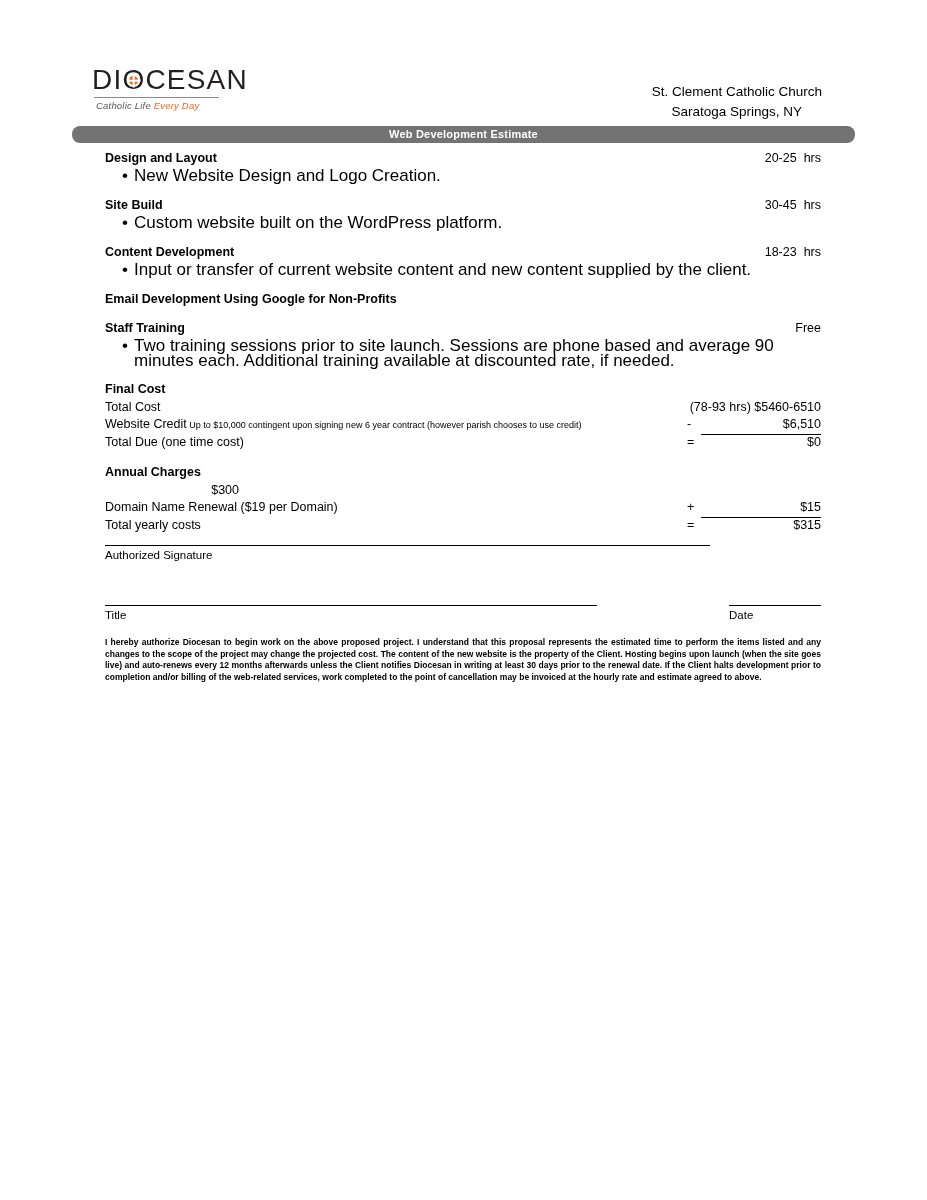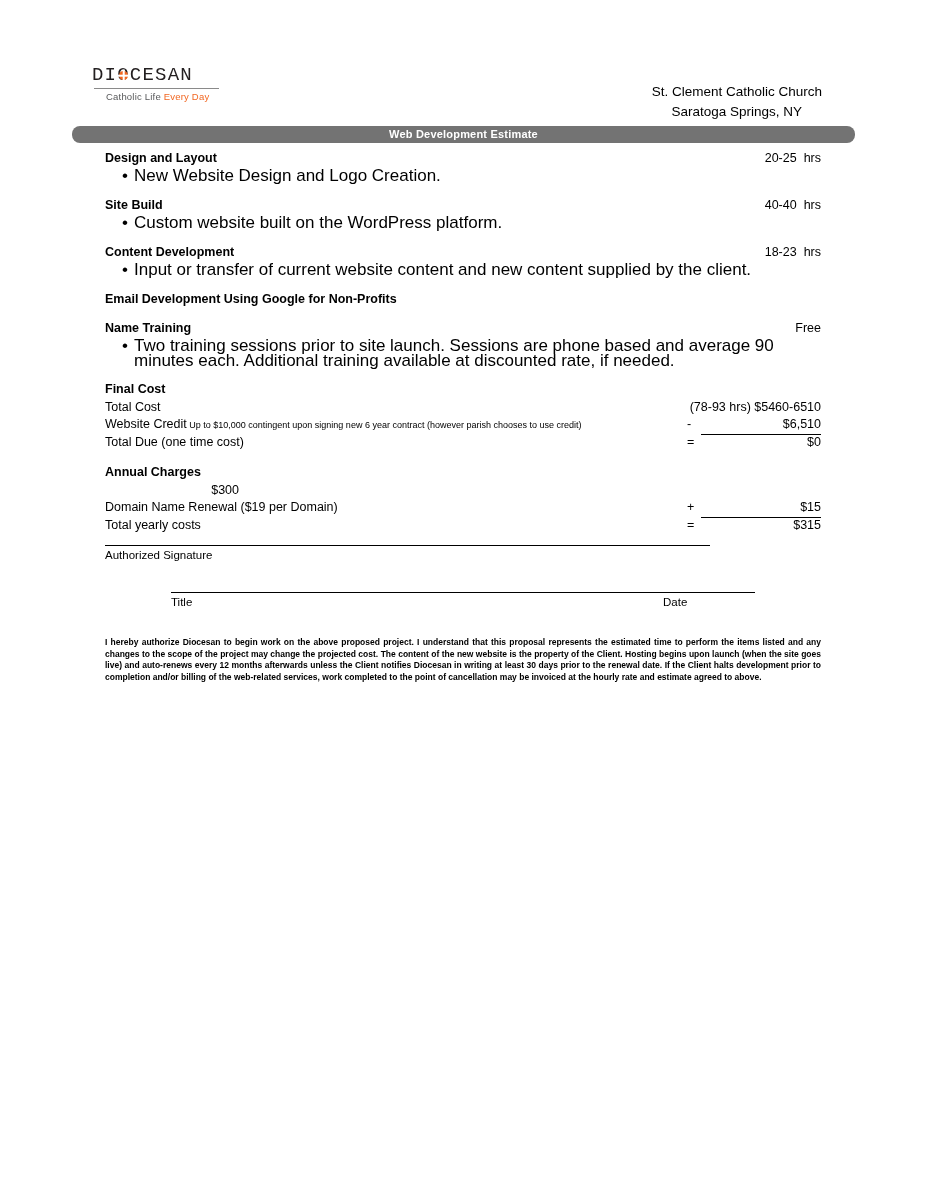--- a/index.html
+++ b/index.html
@@ -29,22 +29,22 @@
     width: 927px;
     height: 60px;
   }
   .logo-block {
     position: absolute;
     left: 92px;
     top: 0px;
     width: 260px;
   }
   .logo-word {
-    font-family: Liberation Mono, monospace;
-    font-size: 19px;
+    font-family: Liberation Sans, sans-serif;
+    font-size: 28px;
     letter-spacing: 1.2px;
     color: #231f20;
     line-height: 1;
     white-space: nowrap;
   }
   .logo-word .o-wrap {
     position: relative;
     display: inline-block;
   }
   .logo-mark {
@@ -86,21 +86,22 @@
   .logo-rule {
     width: 125px;
     height: 1px;
     background: #8a8a8a;
     margin: 3px 0 2px 2px;
   }
   .logo-tag {
     font-size: 9.5px;
     color: #58595b;
     letter-spacing: 0.2px;
-    margin-left: 14px;
+    margin-left: 4px;
+    font-style: italic;
   }
   .logo-tag .accent { color: #f26722; }
 
   .client {
     position: absolute;
     right: 105px;
     top: 16px;
     text-align: center;
     font-size: 13.5px;
     line-height: 20px;
@@ -208,22 +209,22 @@
   }
   .sig-line {
     border-top: 1px solid #000;
   }
   .sig-label {
     font-size: 11.5px;
     margin-top: 3px;
   }
   .sig-row2 {
     display: flex;
-    justify-content: center;
-    margin-top: 31px;
+    justify-content: space-between;
+    margin-top: 44px;
   }
   .sig-col-title { width: 492px; }
   .sig-col-date { width: 92px; }
 
   .legal {
     position: absolute;
     left: 105px;
     top: 637px;
     width: 716px;
     font-size: 8.5px;
@@ -262,21 +263,21 @@
     <div class="row">
       <div class="sec-title">Design and Layout</div>
       <div class="sec-hours">20-25  hrs</div>
     </div>
     <div class="bullet">New Website Design and Logo Creation.</div>
 
     <div class="gap-lg"></div>
 
     <div class="row">
       <div class="sec-title">Site Build</div>
-      <div class="sec-hours">40-40  hrs</div>
+      <div class="sec-hours">30-45  hrs</div>
     </div>
     <div class="bullet">Custom website built on the WordPress platform.</div>
 
     <div class="gap-lg"></div>
 
     <div class="row">
       <div class="sec-title">Content Development</div>
       <div class="sec-hours">18-23  hrs</div>
     </div>
     <div class="bullet">Input or transfer of current website content and new content supplied by the client.</div>
@@ -284,21 +285,21 @@
     <div class="gap-lg"></div>
 
     <div class="row">
       <div class="sec-title">Email Development Using Google for Non-Profits</div>
       <div class="sec-hours"></div>
     </div>
 
     <div class="gap-lg"></div>
 
     <div class="row">
-      <div class="sec-title">Name Training</div>
+      <div class="sec-title">Staff Training</div>
       <div class="sec-hours">Free</div>
     </div>
     <div class="bullet">Two training sessions prior to site launch. Sessions are phone based and average 90 minutes each. Additional training available at discounted rate, if needed.</div>
 
     <div class="gap-lg"></div>
 
     <div class="section-head">Final Cost</div>
     <div class="costs">
       <div class="cost-line">
         <div class="cost-label"><span>Total Cost</span></div>

